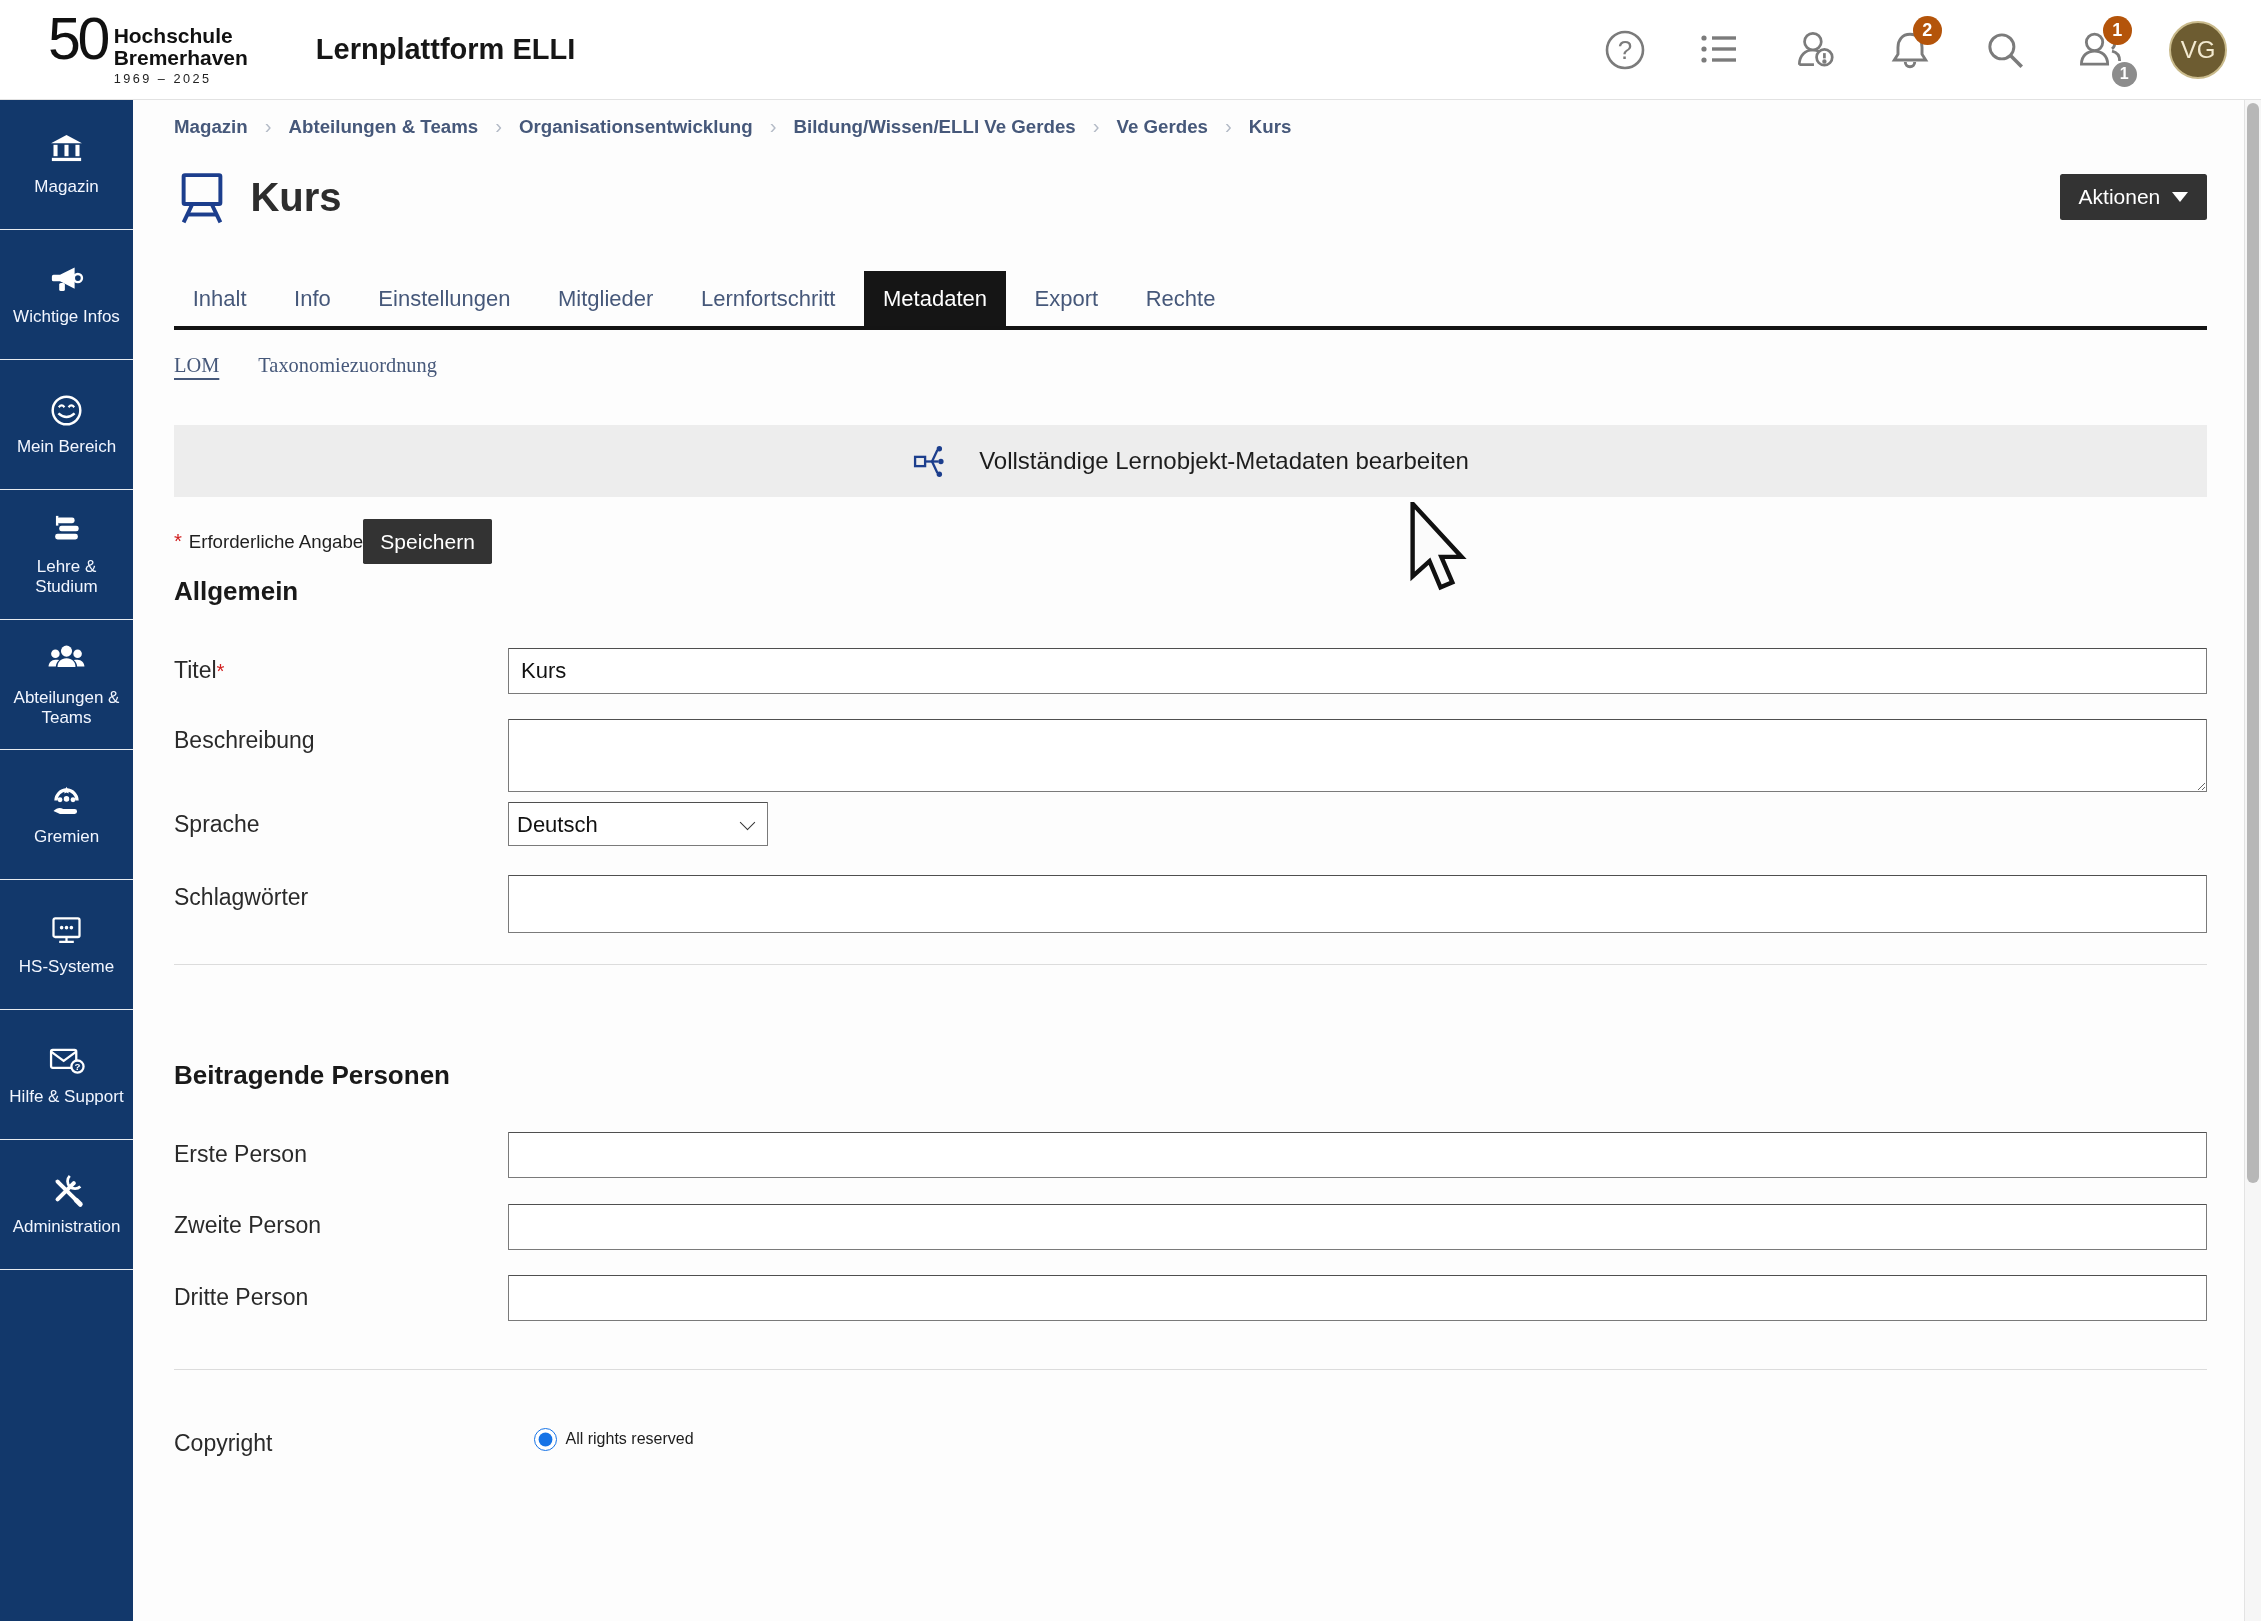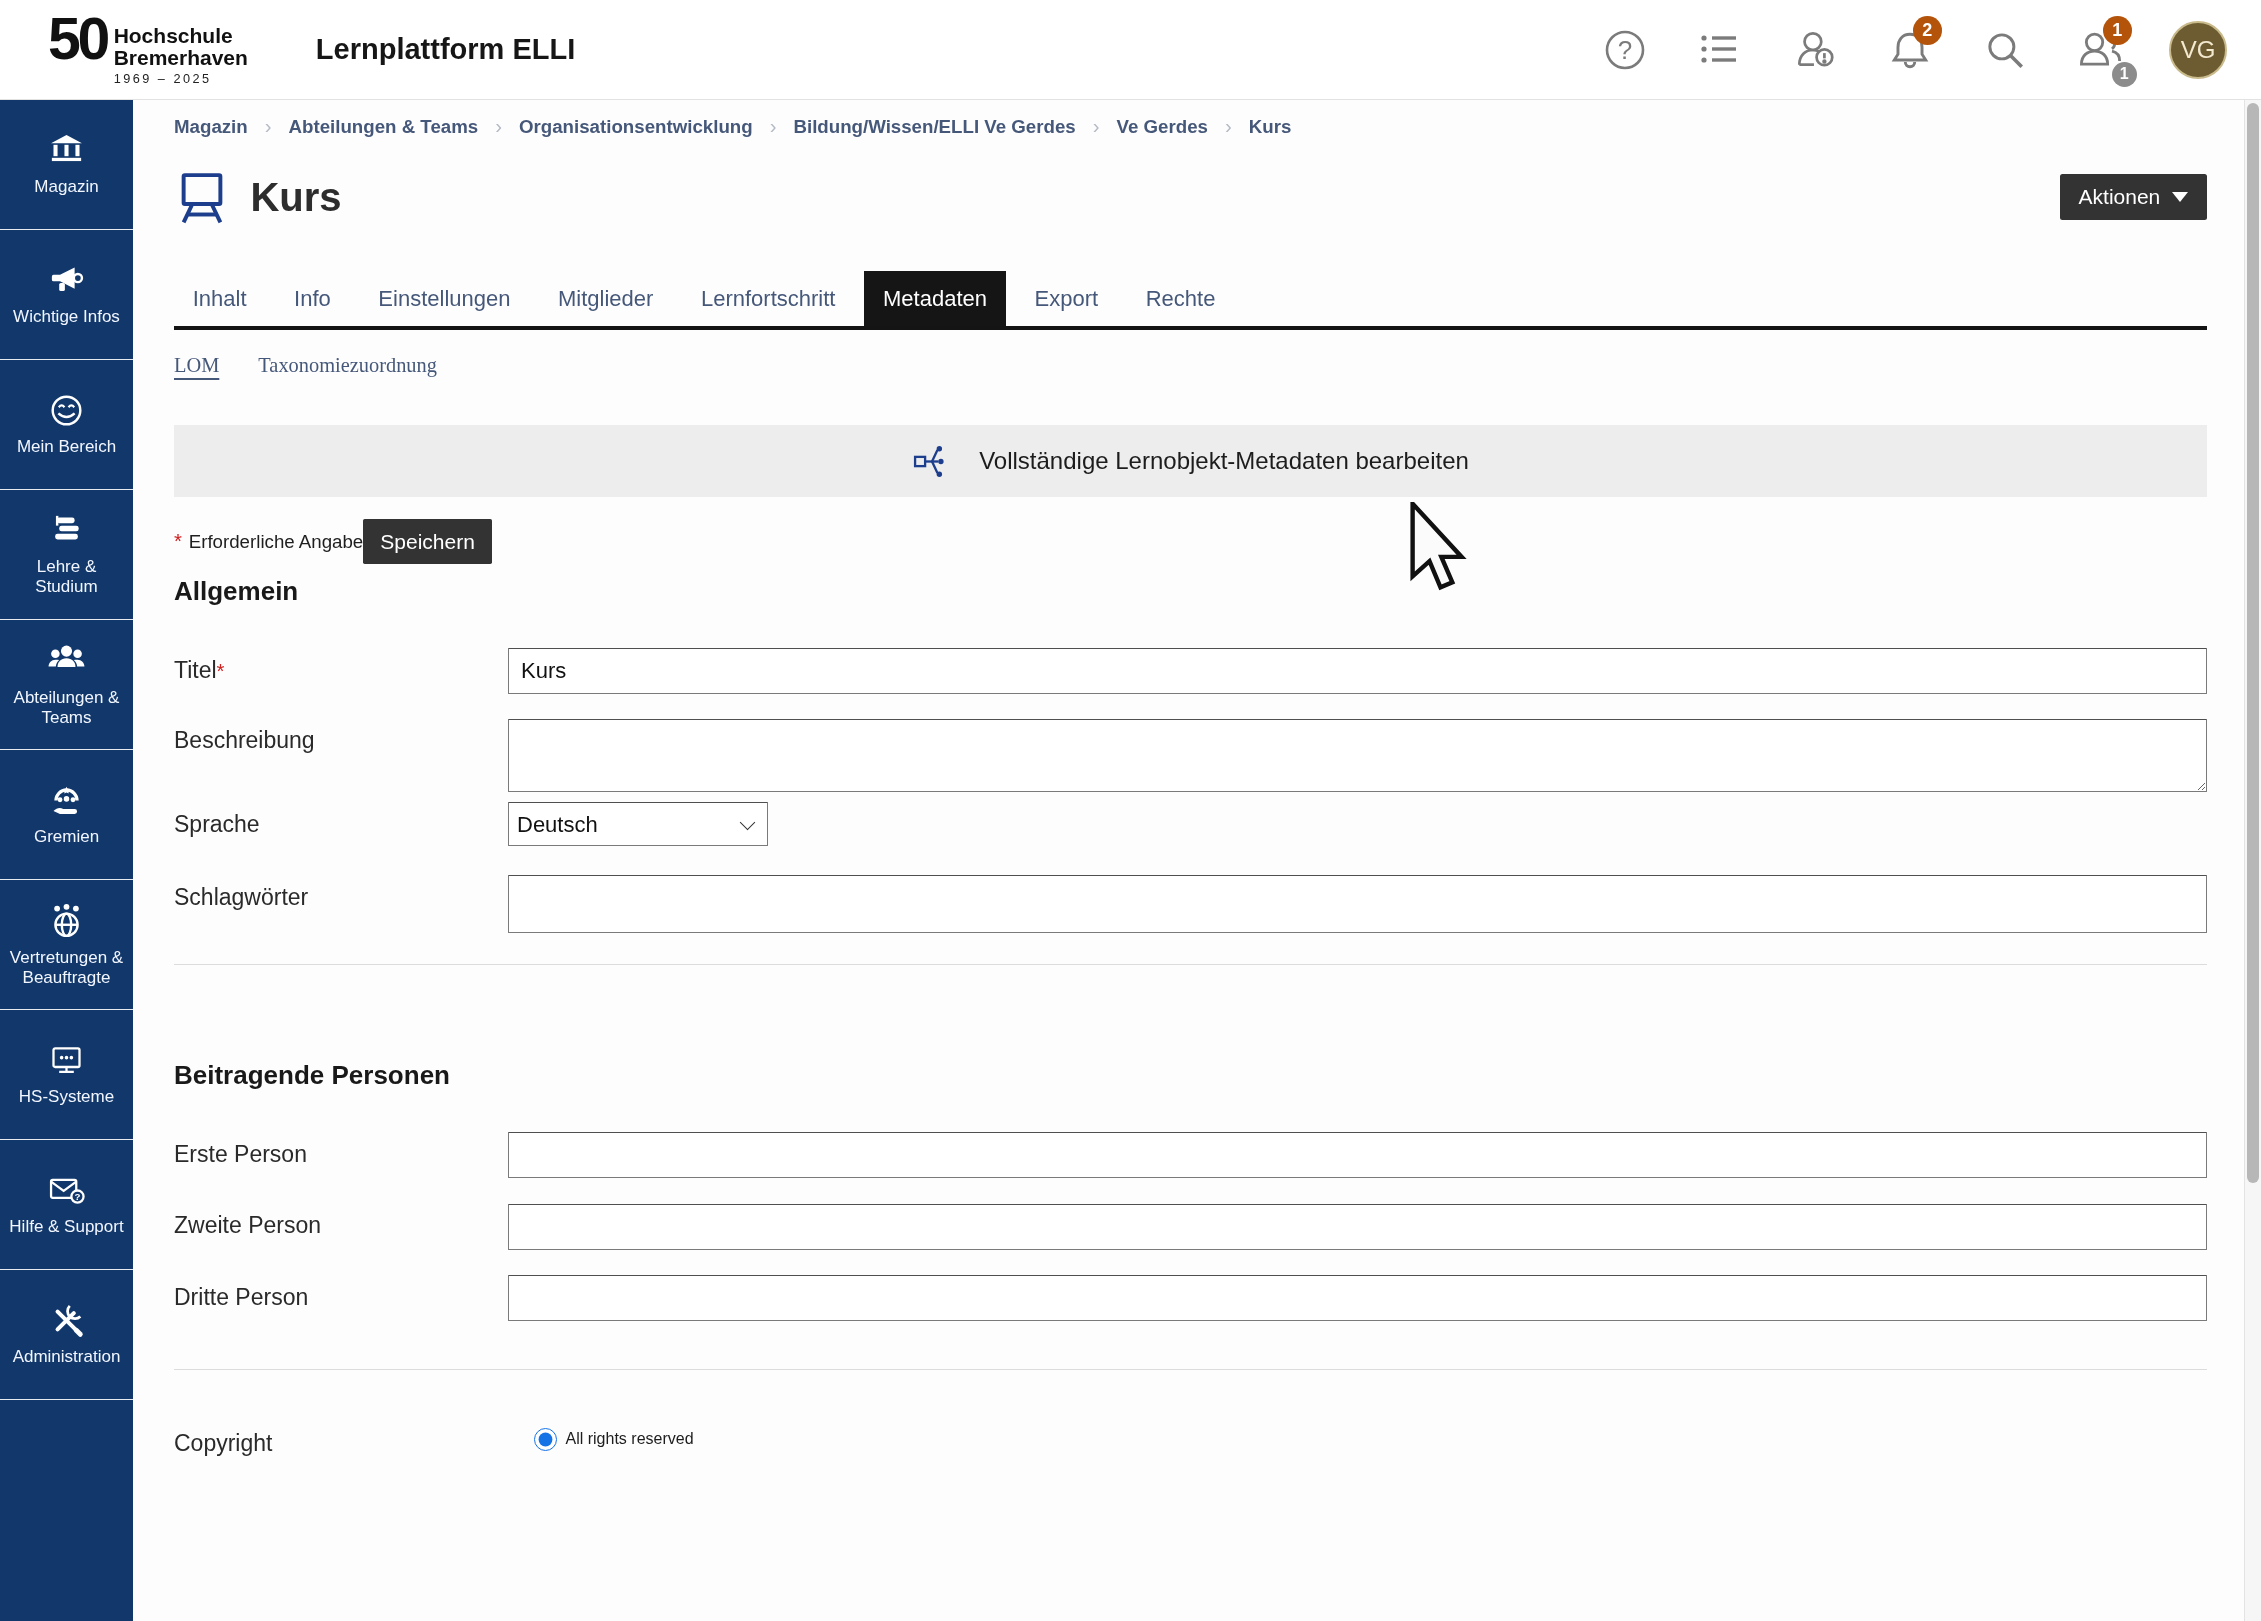--- a/index.html
+++ b/index.html
@@ -8,21 +8,21 @@
     font-family:"Liberation Sans","DejaVu Sans",sans-serif;
     background:#ffffff; color:#222; overflow:hidden; position:relative;
   }
   
   .topbar {
     position:absolute; left:0; top:0; width:2261px; height:100px;
     background:#fff; border-bottom:0.8px solid #e2e2e2;
     display:flex; align-items:center; z-index:3;
   }
   .logo { display:flex; align-items:flex-start; margin-left:48px; }
-  .logo-50 { font-size:59px; font-weight:bold; color:#111; letter-spacing:-3.4px; line-height:0.9;text-align:right; }
+  .logo-50 { font-size:59px; font-weight:normal; color:#111; letter-spacing:-3.4px; line-height:0.9;text-align:right; }
   .logo-txt { margin-left:6.8px; margin-top:12px; }
   .logo-name { font-size:21px; font-weight:bold; color:#111; line-height:1.04; }
   .logo-years { font-size:12.7px; color:#222; letter-spacing:2.5px; margin-top:3.4px; }
   .app-title { font-size:29px; font-weight:bold; color:#161616; margin-left:68px; }
   .hicons { margin-left:auto; display:flex; align-items:center; }
   .hicon { position:relative; width:51px; height:51px; margin-right:44px;
     display:flex; align-items:center; justify-content:center; color:#7b7b7b; cursor:pointer; }
   .badge { position:absolute; min-width:29px; height:29px; border-radius:14.4px;
     color:#fff; font-size:18px; font-weight:bold; display:flex; align-items:center;
     justify-content:center; padding:0 5.1px; }
@@ -235,31 +235,20 @@
       <path d="M9 24 a15 15 0 0 1 30 0 h-4 a11 11 0 0 0 -22 0 Z"></path>
       <path d="M24 7 l1.5 3 3 0.4 -2.2 2.1 0.5 3 -2.8 -1.5 -2.8 1.5 0.5 -3 -2.2 -2.1 3 -0.4 Z"></path>
       <circle cx="16" cy="23" r="3"></circle>
         <circle cx="24" cy="22" r="3.4"></circle>
         <circle cx="32" cy="23" r="3"></circle>
       <path d="M8 37 c4 -4 8 -4.5 12 -2.5 h14 a3 3 0 0 1 0 6 H16 Z"></path>
     </svg>
     <span class="snav-label">Gremien</span>
   </div>
   <div class="snav-item">
-    <svg class="sicon" width="41" height="41" viewBox="0 0 48 48" fill="none" stroke="currentColor" stroke-width="2.8">
-      <circle cx="13" cy="10" r="3.4" fill="currentColor" stroke="none"></circle>
-      <circle cx="24" cy="8" r="3.4" fill="currentColor" stroke="none"></circle>
-      <circle cx="35" cy="10" r="3.4" fill="currentColor" stroke="none"></circle>
-      <circle cx="24" cy="29" r="13"></circle>
-      <ellipse cx="24" cy="29" rx="5.5" ry="13"></ellipse>
-      <line x1="11" y1="29" x2="37" y2="29"></line>
-    </svg>
-    <span class="snav-label">Vertretungen &amp; Beauftragte</span>
-  </div>
-  <div class="snav-item">
     <svg class="sicon" width="39" height="39" viewBox="0 0 48 48" fill="none" stroke="currentColor" stroke-width="2.8">
       <rect x="8" y="9" width="32" height="23" rx="2"></rect>
       <circle cx="18" cy="20.5" r="2.2" fill="currentColor" stroke="none"></circle>
       <circle cx="24" cy="20.5" r="2.2" fill="currentColor" stroke="none"></circle>
       <circle cx="30" cy="20.5" r="2.2" fill="currentColor" stroke="none"></circle>
       <line x1="24" y1="32" x2="24" y2="38"></line>
         <line x1="15" y1="38" x2="33" y2="38"></line>
     </svg>
     <span class="snav-label">HS-Systeme</span>
   </div>

